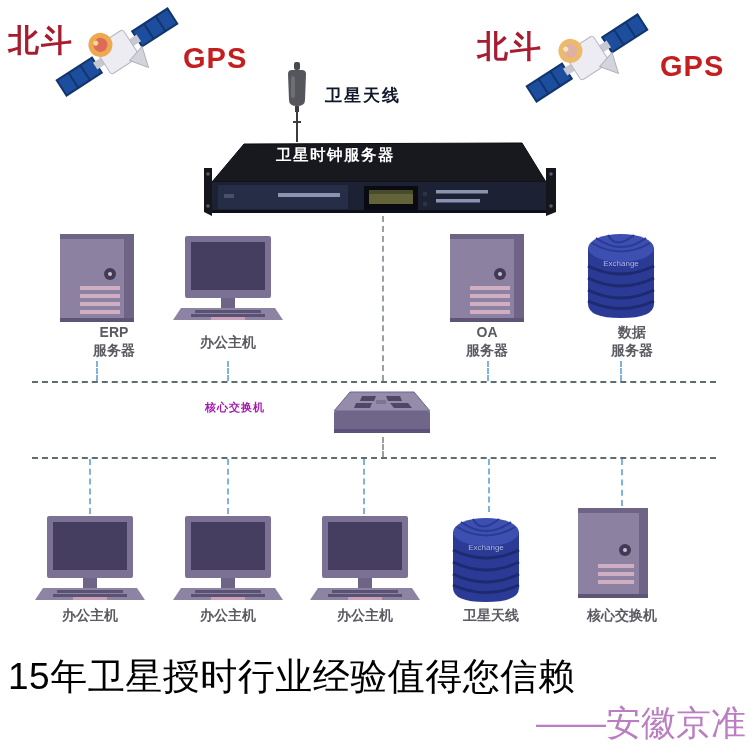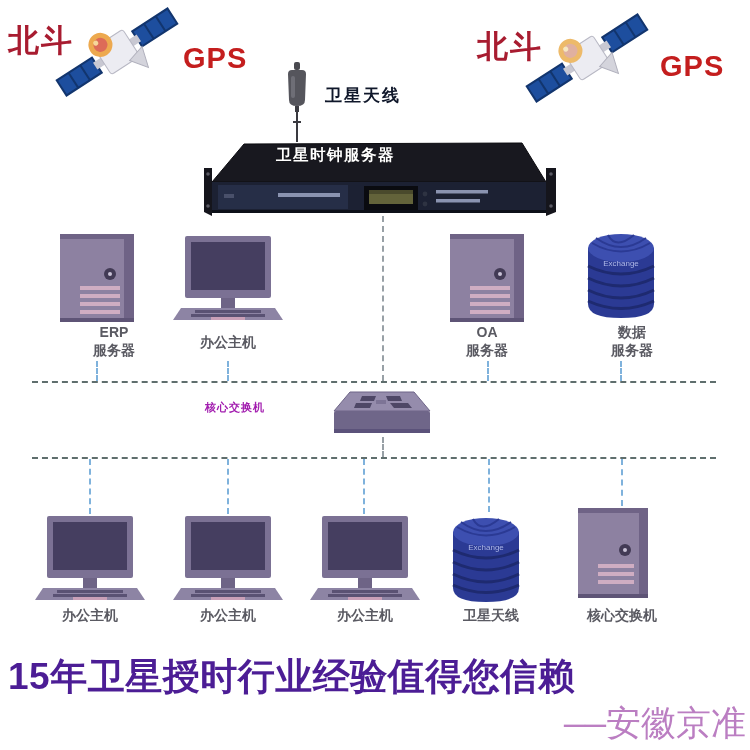--- a/index.html
+++ b/index.html
@@ -9,22 +9,22 @@
   .red-cn{font-weight:bold;color:#a81c30;font-size:31px;letter-spacing:2px;}
   .red-gps{font-weight:bold;color:#c41e1e;font-size:29px;letter-spacing:1px;margin-left:24px;}
   .dev-label{color:#5a5a62;font-weight:bold;font-size:14px;line-height:18px;text-align:center;}
   .hline{border-top:2px dashed #5f6e6d;height:0;}
   .vline-gray{border-left:2px dashed #98a0a6;width:0;}
   .vline-blue{border-left:2px dashed #7fb2dc;width:0;}
   .server-title{color:#ffffff;font-weight:bold;font-size:15.5px;letter-spacing:1.5px;
                 text-align:left;width:185px;text-shadow:0 0 1px #000;font-family:Liberation Mono, monospace;}
   .antenna-label{color:#0f172a;font-weight:bold;font-size:17px;letter-spacing:2px;text-align:right;}
   .switch-label{color:#a21caf;font-weight:bold;font-size:11px;letter-spacing:1px;}
-  .headline{color:#4c1d95;font-weight:700;font-size:37px;letter-spacing:0.5px;}
-  .signature{color:#bb7ec2;font-size:35px;font-family:Liberation Mono, monospace;}
+  .headline{color:#000000;font-weight:400;font-size:37px;letter-spacing:0.5px;}
+  .signature{color:#bb7ec2;font-size:35px;font-family:Liberation Sans, sans-serif;}
   svg{display:block;}
 </style>
 </head>
 <body>
 
 <div id="stage">
 
   <svg class="abs" style="left:52px;top:2px" width="130" height="100" viewBox="0 0 130 100">
     <g transform="translate(65,50) rotate(-33)">
       <rect x="-66" y="-9" width="42" height="18" fill="#1d4e9e" stroke="#12356e" stroke-width="2"></rect>

